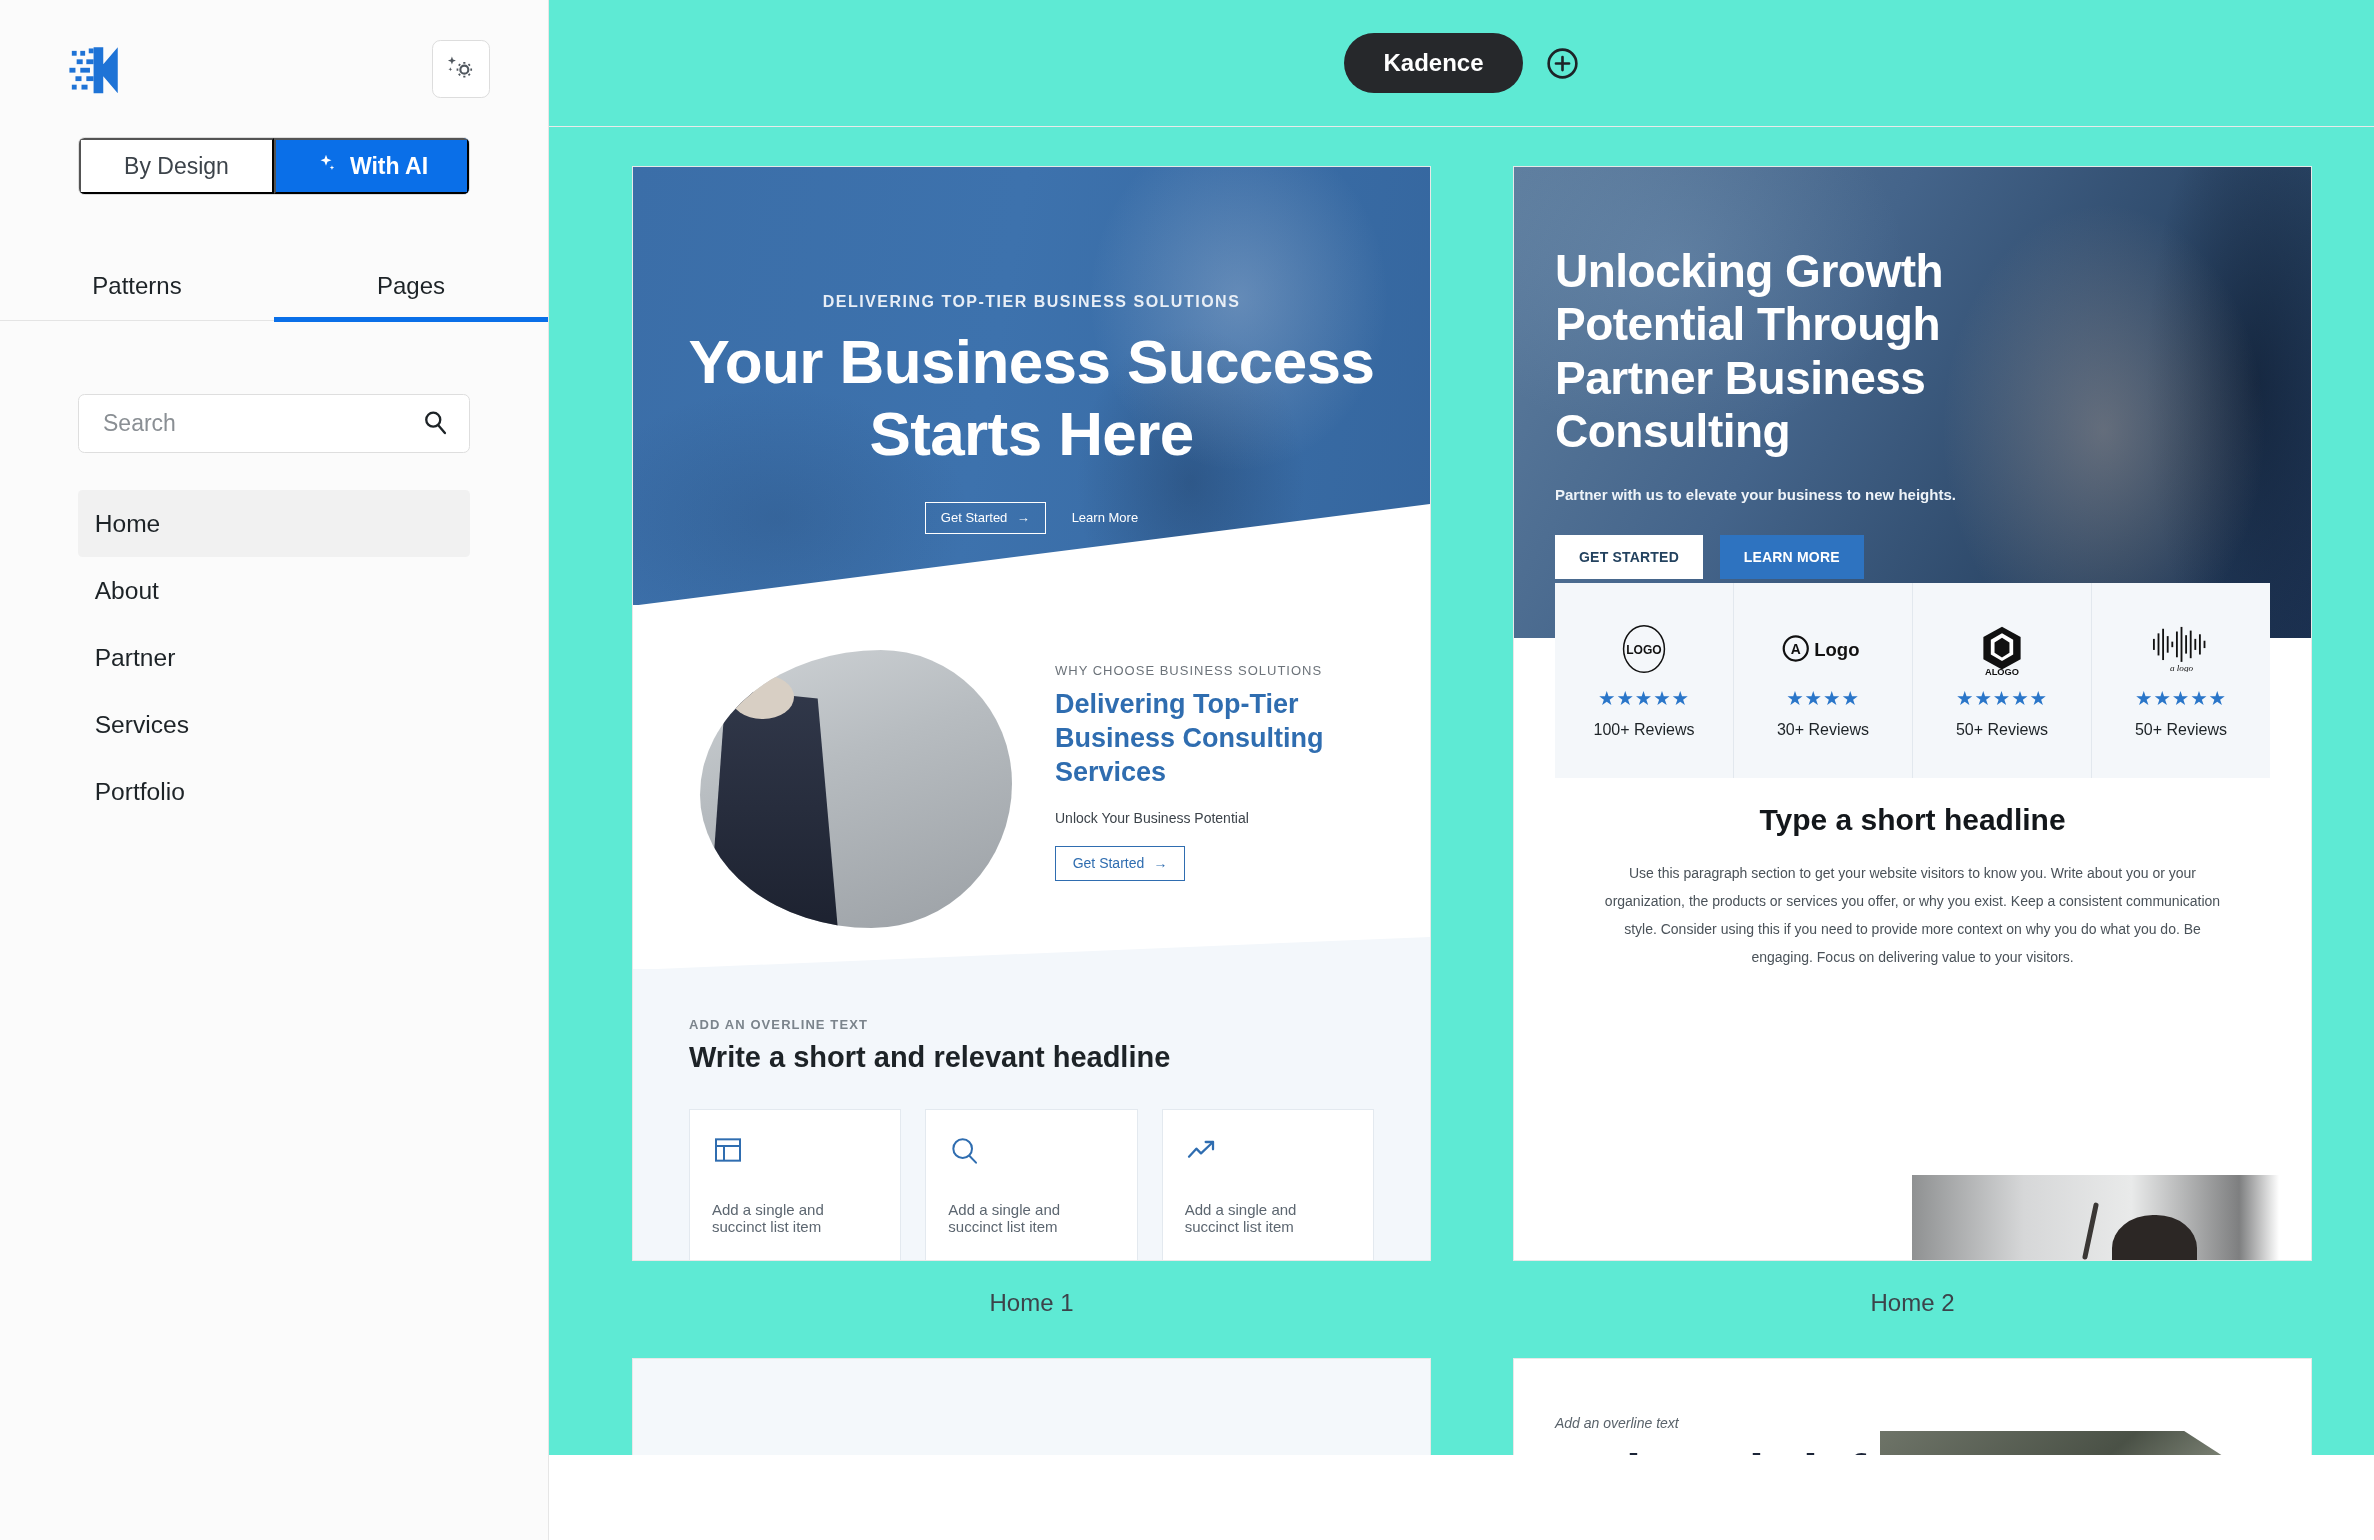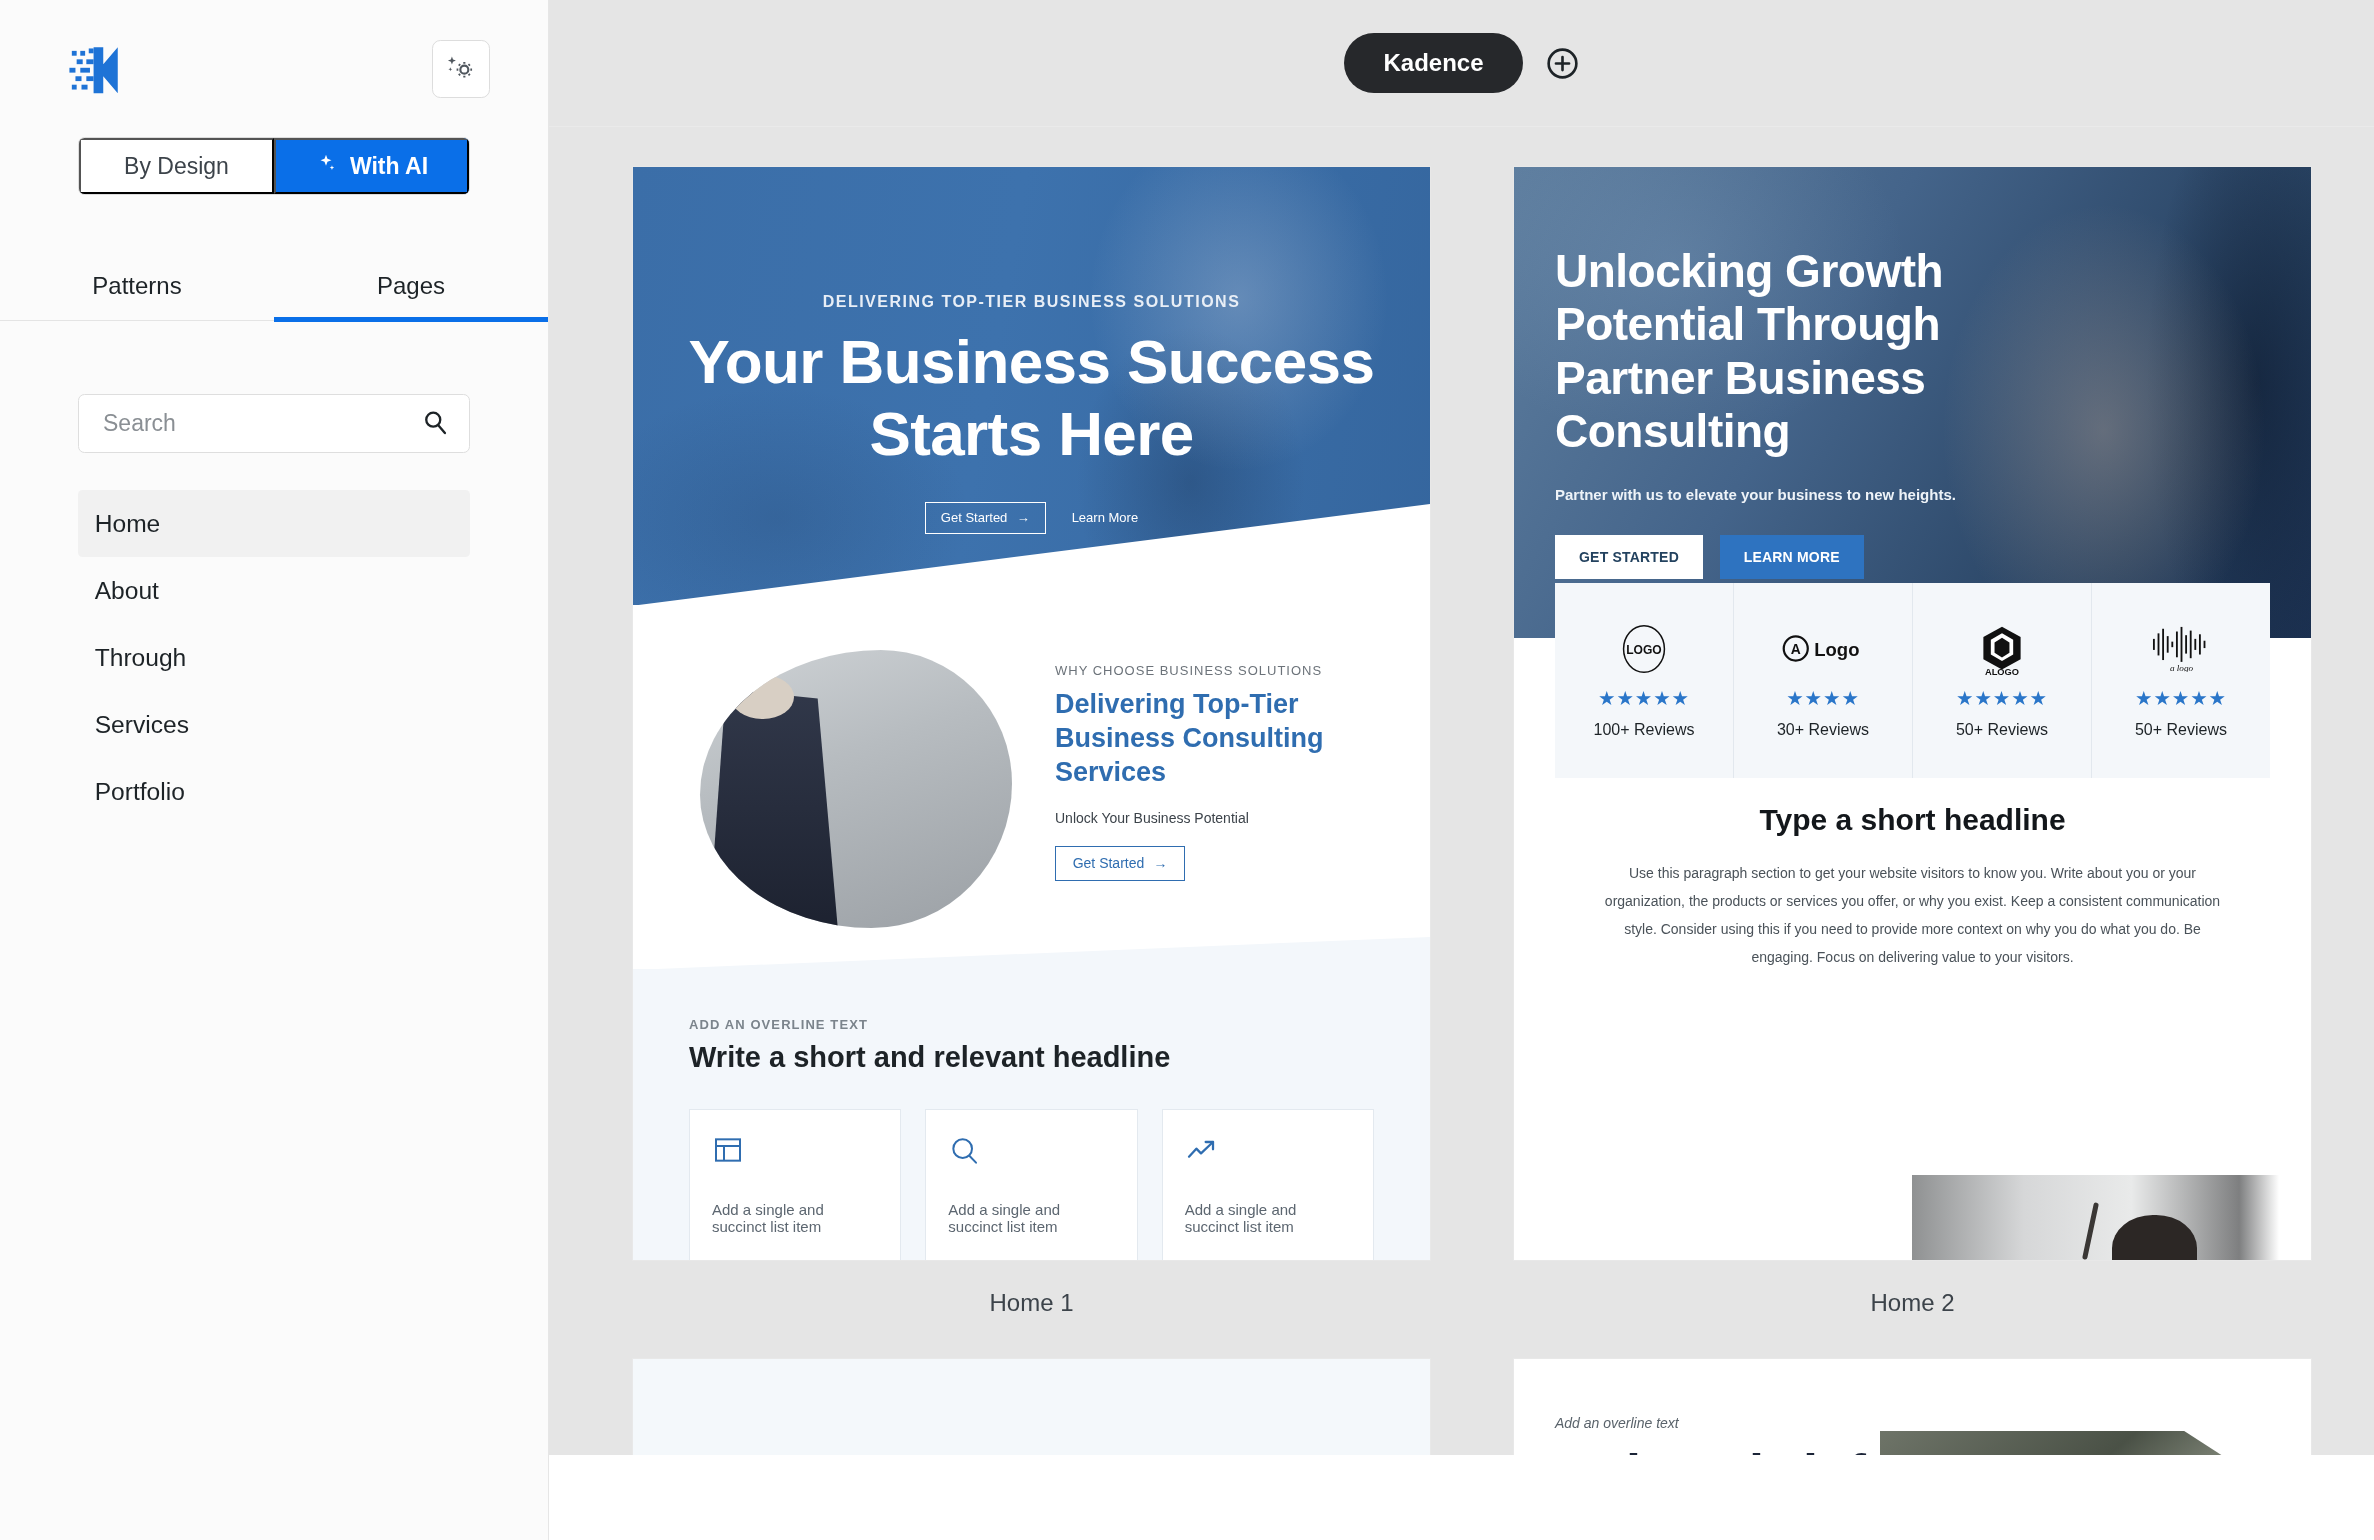--- a/index.html
+++ b/index.html
@@ -56,21 +56,21 @@
   }
   .search-box input::placeholder { color: #8a8f94; }
   .navlist { margin-top: 37px; padding: 0 78px; }
   .nav-item {
     height: 67px; display: flex; align-items: center; padding-left: 16.7px;
     font-size: 24.6px; color: #1d2327; border-radius: 4.6px;
   }
   .nav-item.active { background: #f1f1f1; }
 
   
-  .main { flex: 1; height: 1455px; display: flex; flex-direction: column; background: #e5e5e5; }
+  .main { flex: 1; height: 1455px; display: flex; flex-direction: column; background: #5eead4; }
   .topbar {
     height: 127px; border-bottom: 1.9px solid #eaeaea;
     display: flex; align-items: center; justify-content: center; gap: 22px;
   }
   .pill {
     background: #26282b; color: #fff; font-size: 24px; font-weight: 700;
     padding: 16px 39px; border-radius: 37px;
   }
   .plus-btn { width: 35px; height: 35px; display: block; }
 
@@ -318,21 +318,21 @@
     </div>
 
     <nav class="navlist">
       <div class="nav-item active">
         <span>Home</span>
       </div>
       <div class="nav-item">
         <span>About</span>
       </div>
       <div class="nav-item">
-        <span>Through</span>
+        <span>Partner</span>
       </div>
       <div class="nav-item">
         <span>Services</span>
       </div>
       <div class="nav-item">
         <span>Portfolio</span>
       </div>
     </nav>
   </aside>
 

